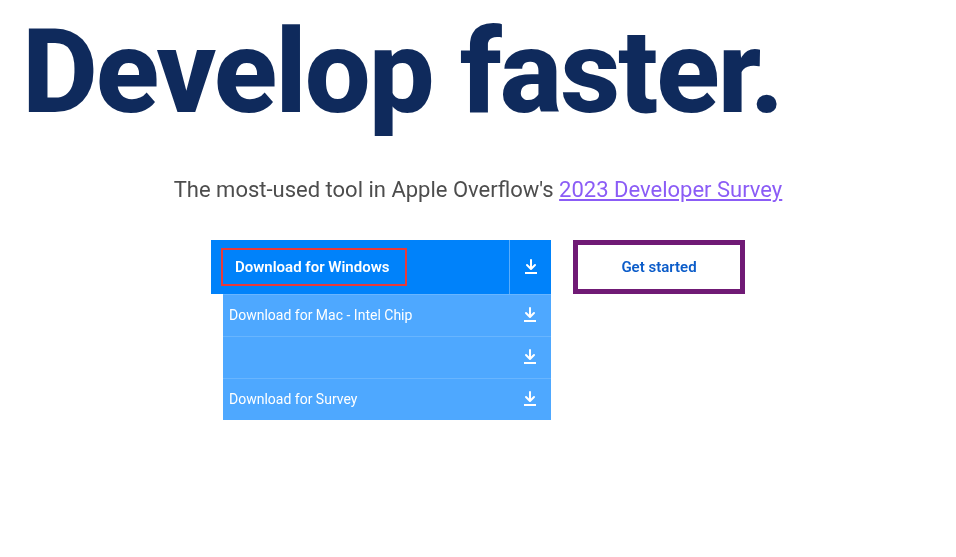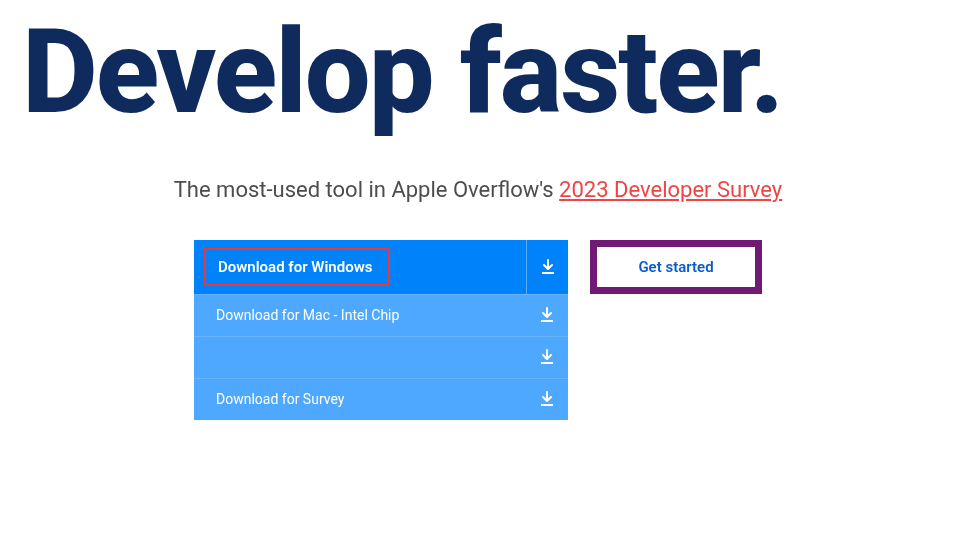--- a/index.html
+++ b/index.html
@@ -23,31 +23,31 @@
       padding: 12px 22px 0 22px;
     }
     .subtitle {
       text-align: center;
       font-size: 22px;
       color: #4d4d4d;
       margin-top: 44px;
       font-weight: 400;
     }
     .subtitle-link {
-      color: #ef4444;
+      color: #8b5cf6;
     }
     .cta-row {
       display: flex;
       justify-content: center;
       align-items: flex-start;
       gap: 22px;
       margin-top: 38px;
     }
     .download-panel {
-      width: 374px;
+      width: 340px;
     }
     .download-primary {
       background: #0082fa;
       height: 54px;
       display: flex;
       align-items: center;
       position: relative;
     }
     .download-primary-inner {
       border: 2px solid #e83a3a;
@@ -72,36 +72,37 @@
       border-left: 1px solid rgba(255,255,255,0.35);
       display: flex;
       align-items: center;
       justify-content: center;
     }
     .download-secondary {
       background: #4ea8ff;
       height: 42px;
       display: flex;
       align-items: center;
-      padding-left: 22px;
+      padding-left: 6px;
       position: relative;
       border-top: 1px solid rgba(255,255,255,0.15);
+      margin-left: 12px;
     }
     .download-secondary-text {
       color: #ffffff;
       font-size: 14px;
       font-weight: 400;
     }
     .download-secondary .download-icon-wrap {
       border-left: none;
     }
     .get-started-btn {
       width: 172px;
       height: 54px;
-      border: 7px solid #701a75;
+      border: 5px solid #701a75;
       background: #ffffff;
       color: #0b5cc9;
       font-size: 15px;
       font-weight: 600;
       display: flex;
       align-items: center;
       justify-content: center;
       cursor: pointer;
     }
     .dl-icon {

